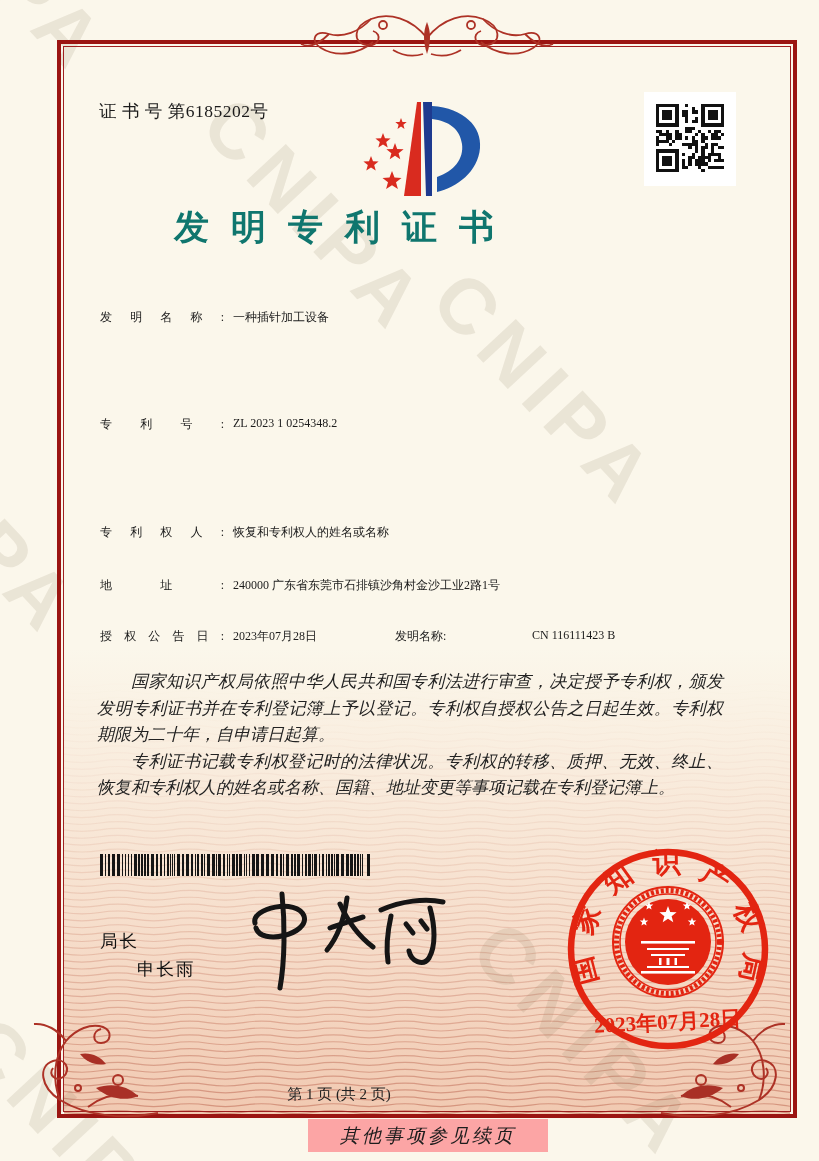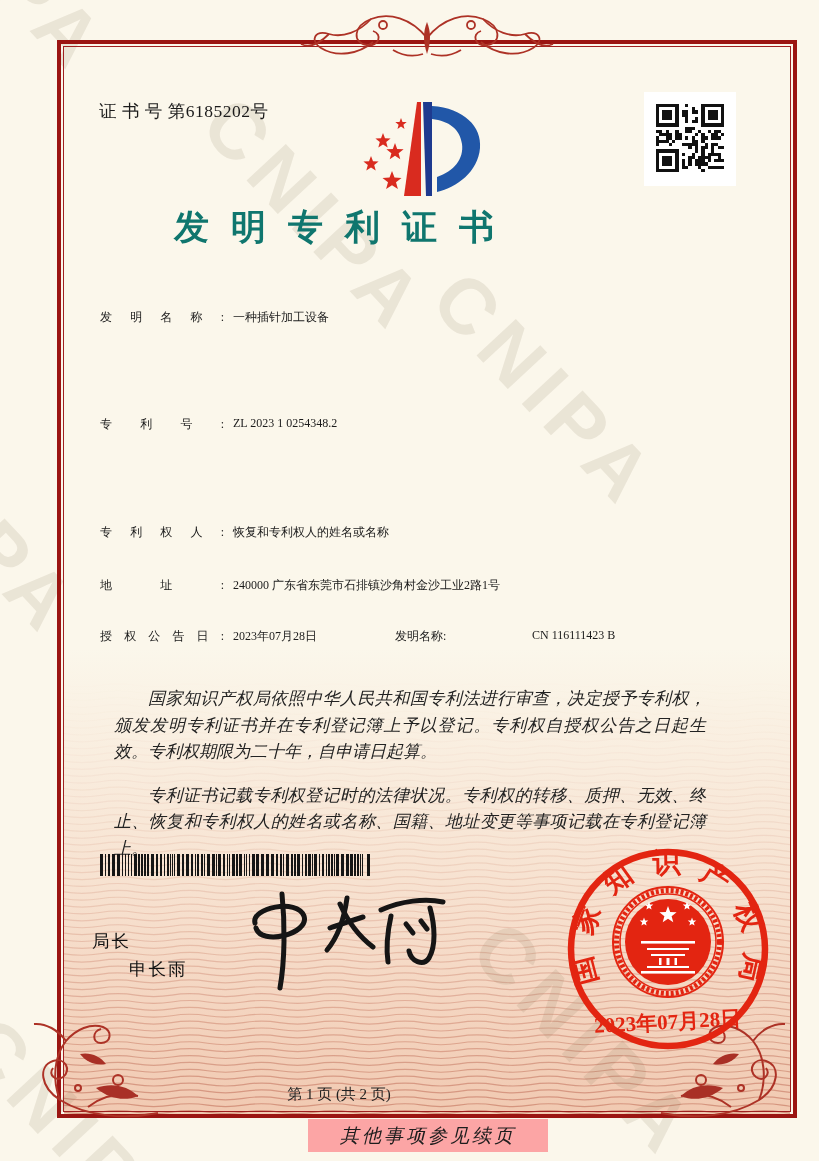--- a/index.html
+++ b/index.html
@@ -26,24 +26,24 @@
          letter-spacing:22px;padding-left:22px;box-sizing:border-box;color:#0f766e;}
   
   .frow{position:absolute;left:100px;font-size:12px;white-space:nowrap;}
   .flabel{display:inline-block;width:124px;text-align:justify;text-align-last:justify;vertical-align:top;}
   .fvalue{margin-left:9px;}
   .grant2-label{position:absolute;left:295px;top:0;}
   .grant2-value{position:absolute;left:392px;top:0;margin-left:40px;}
   
   .legal{left:97px;top:669px;width:626px;font-size:17px;line-height:26.5px;text-align:justify;
          font-style:italic;color:#222;}
-  .legal p{margin:17px;text-indent:2em;}
+  .legal p{margin:0;text-indent:2em;}
   
   .barcode{left:100px;top:854px;width:270px;height:22px;}
-  .officer{left:92px;font-family:"Liberation Sans","DejaVu Sans",sans-serif;font-size:17.5px;
+  .officer{left:100px;font-family:"Liberation Sans","DejaVu Sans",sans-serif;font-size:17.5px;
            letter-spacing:2px;color:#111;}
   .officer-title{top:929px;}
   .officer-name{top:957px;margin-left:37px;}
   .signature{left:225px;top:868px;width:230px;height:130px;}
   .sig-stroke{fill:none;stroke:#151515;stroke-width:5;stroke-linecap:round;stroke-linejoin:round;}
   
   .seal{left:563px;top:845px;width:210px;height:212px;}
   
   .page-num{left:0;top:1085px;width:678px;text-align:center;font-size:15px;color:#222;}
   .cont-box{left:308px;top:1119px;width:240px;height:33px;background:#fca5a5;text-align:center;

